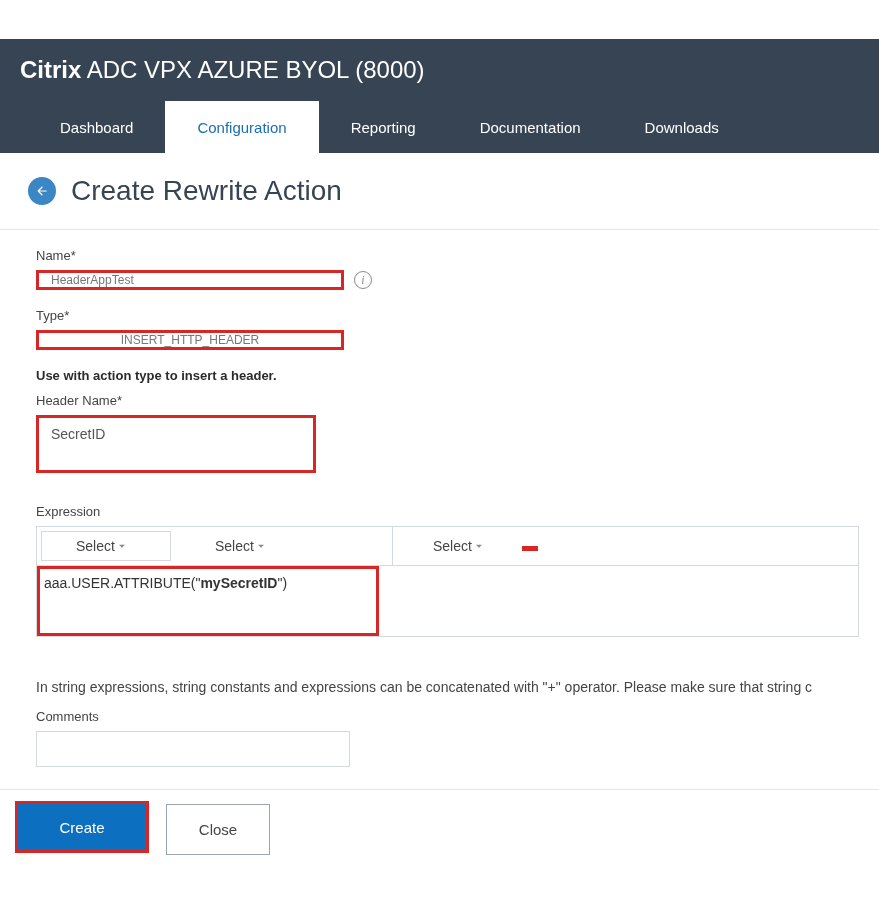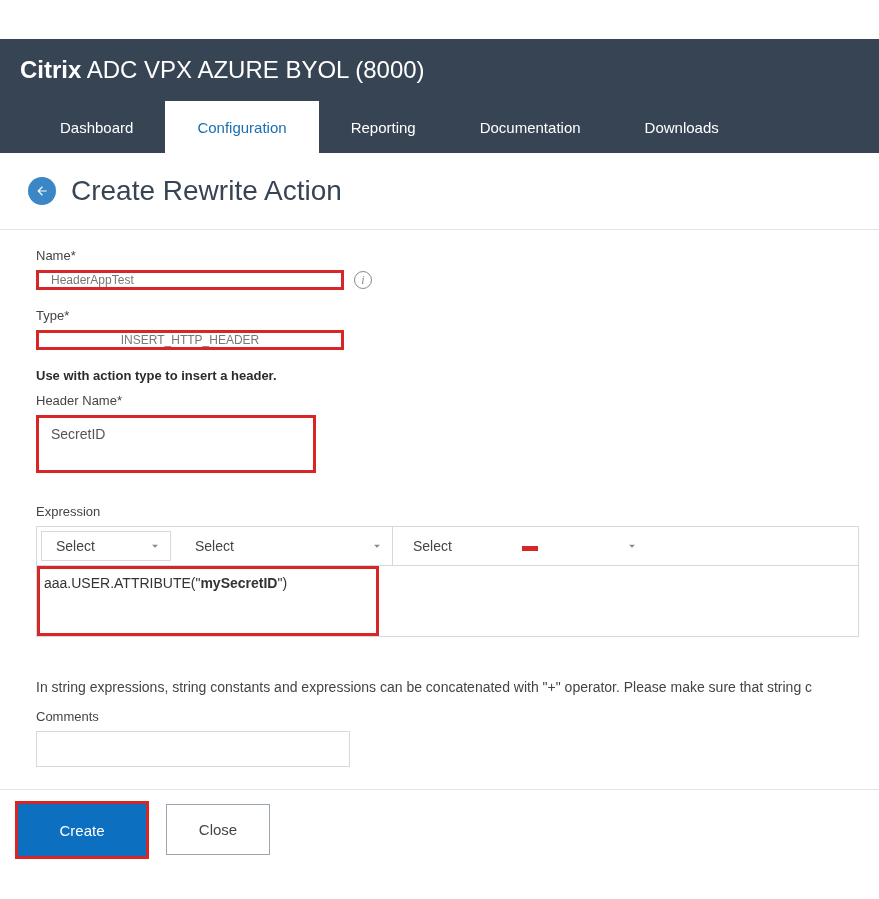--- a/index.html
+++ b/index.html
@@ -160,24 +160,23 @@
       margin-top: 28px;
     }
     .expr-toolbar {
       display: flex;
       border: 1px solid #d4d9dd;
       width: 100%;
     }
     .expr-select {
       display: flex;
       align-items: center;
-      justify-content: space-between;
       height: 38px;
       border-right: 1px solid #d4d9dd;
-      padding: 0 8px;
+      padding: 0 28px;
       cursor: pointer;
       font-size: 14px;
       color: #444;
     }
     .expr-select:first-child {
       margin: 4px;
       border: 1px solid #d4d9dd;
       height: 30px;
     }
     .expr-select.s1 { width: 130px; }
@@ -218,21 +217,21 @@
     }
     .footer-bar {
       border-top: 1px solid #e1e4e8;
       padding: 14px 18px;
       display: flex;
       gap: 20px;
       margin-top: 22px;
     }
     .btn-create {
       width: 128px;
-      height: 52px;
+      height: 46px;
       background: #0d6fc0;
       color: #fff;
       border: none;
       font-size: 15px;
       cursor: pointer;
       outline: 3px solid #d62626;
     }
     .btn-close {
       width: 104px;
       height: 51px;

